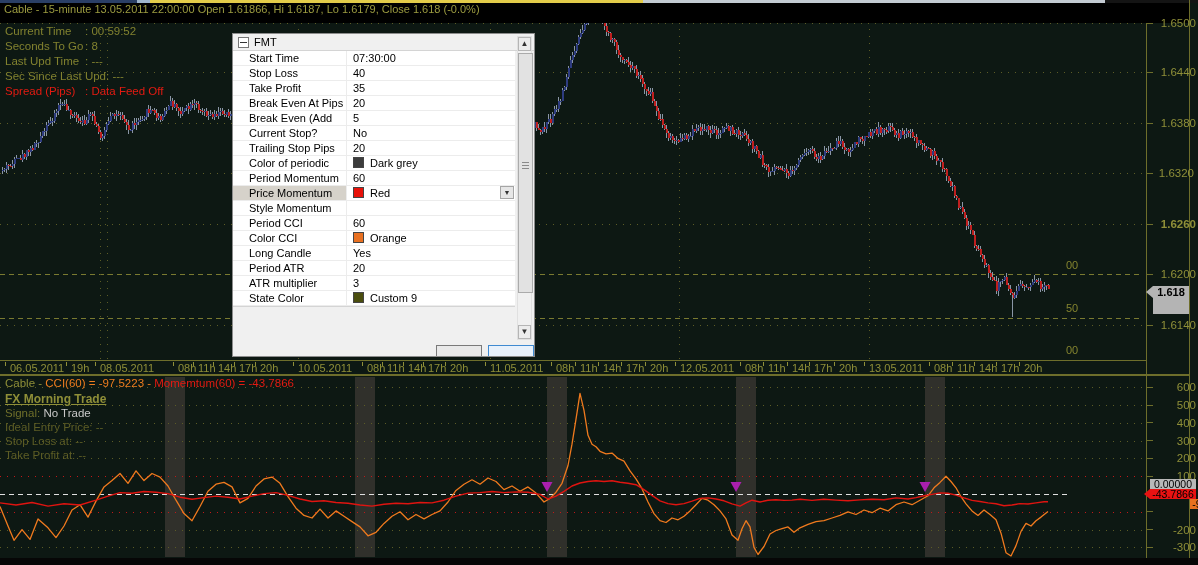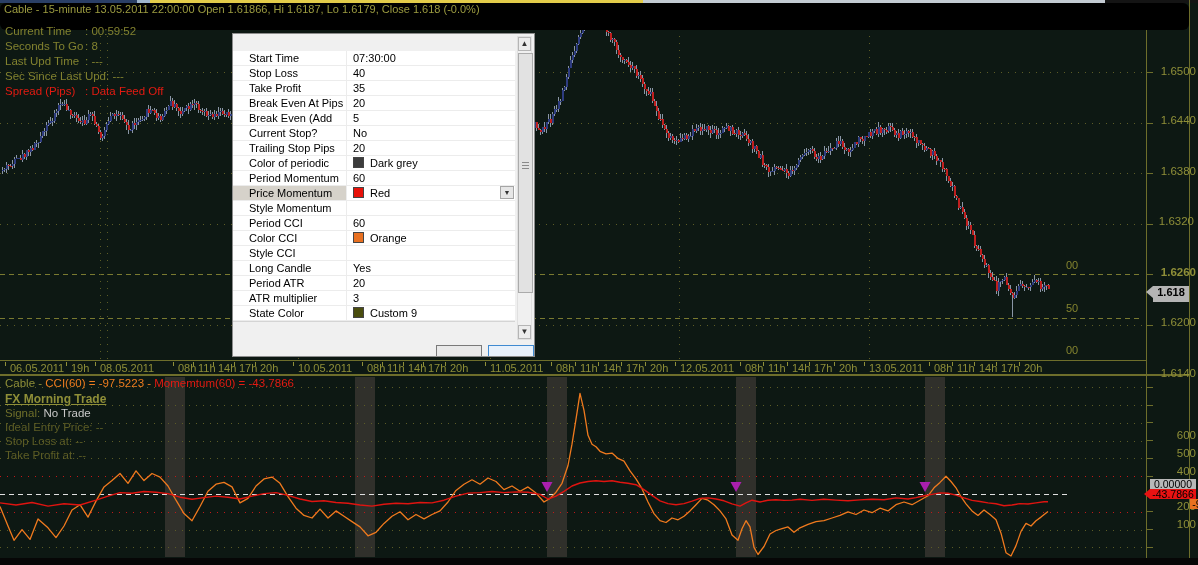--- a/index.html
+++ b/index.html
@@ -2,39 +2,39 @@
 <html><head>
 <meta charset="utf-8">
 <style>
   html,body{margin:0;padding:0;background:#222;}
   .screen{position:relative;width:1198px;height:565px;background:#0d1813;overflow:hidden;
           font-family:"Liberation Sans",sans-serif;-webkit-font-smoothing:none;}
   #chart-svg{position:absolute;left:0;top:0;z-index:1;}
   
   .strip-seg{position:absolute;top:0;height:3px;}
   
-  #title-bar{position:absolute;left:0;top:3px;width:1189px;height:27px;background:#000;z-index:2;border-radius:6px;}
+  #title-bar{position:absolute;left:0;top:3px;width:1189px;height:20px;background:#000;z-index:2;}
   #title-bar .t{position:absolute;left:4px;top:0;font-size:11px;line-height:12px;color:#9c9c40;}
   
   #info-panel{position:absolute;left:5px;top:24px;z-index:3;}
   .info-line{display:flex;font-size:11.5px;line-height:15px;color:#82822f;}
   .info-line .lbl{min-width:80px;}
   .info-line.red{color:#e31b12;}
   
   .xtick{position:absolute;top:362px;font-size:11px;color:#8f8f38;z-index:2;}
   .xtick .tickmark{position:absolute;left:-5px;top:0px;width:1px;height:4px;background:#8f8f38;}
   
-  .ylab{position:absolute;width:46px;text-align:right;font-size:11.5px;color:#8f8f38;z-index:2;margin-top:48px;}
+  .ylab{position:absolute;width:46px;text-align:right;font-size:11.5px;color:#8f8f38;z-index:2;}
   .inline-lab{position:absolute;font-size:11px;color:#84842f;z-index:2;}
   
   .tag{position:absolute;left:1150px;width:46px;height:10px;font-size:10.5px;line-height:10px;
        color:#000;text-align:center;z-index:3;}
   .tag .arr{position:absolute;left:-6px;top:0;width:0;height:0;border-top:5px solid transparent;
        border-bottom:5px solid transparent;}
-  #price-tag{position:absolute;left:1153px;top:286px;width:36px;height:16px;background:#b4b4b4;
+  #price-tag{position:absolute;left:1153px;top:286px;width:36px;height:28px;background:#b4b4b4;
        color:#000;font-size:11px;line-height:13px;font-weight:bold;text-align:center;z-index:3;}
   #price-tag .arr{position:absolute;left:-7px;top:0;width:0;height:0;border-top:6.5px solid transparent;
        border-bottom:6.5px solid transparent;border-right:7px solid #b4b4b4;}
   
   #lower-header{position:absolute;left:5px;top:377px;font-size:11.5px;z-index:2;}
   #lower-header .sym{color:#8f8f38;}
   #lower-header .cci{color:#ef7d1f;}
   #lower-header .mom{color:#e31b12;margin-top:20px;}
   #fx-block{position:absolute;left:5px;top:392px;z-index:2;font-size:11.5px;line-height:14px;}
   #fx-title{color:#8f8f38;font-weight:bold;text-decoration:underline;font-size:12px;}
@@ -780,20 +780,24 @@
     <div id="fx-signal">
       <span class="l">Signal:</span>
       <span class="v">No Trade</span>
     </div>
     <div class="fx-dim">Ideal Entry Price: --</div>
     <div class="fx-dim">Stop Loss at: --</div>
     <div class="fx-dim">Take Profit at: --</div>
   </div>
 
   <div id="dialog">
+    <div id="dlg-header">
+      <span class="cbox"></span>
+      <span class="htxt">FMT</span>
+    </div>
     <div id="dlg-rows">
         <div class="dlg-row">
           <div class="dlg-lbl">Start Time</div>
           <div class="dlg-val"><span>07:30:00</span></div>
         </div>
         <div class="dlg-row">
           <div class="dlg-lbl">Stop Loss</div>
           <div class="dlg-val"><span>40</span></div>
         </div>
         <div class="dlg-row">
@@ -832,24 +836,20 @@
           <div class="dlg-lbl">Style Momentum</div>
           <div class="dlg-val"><span></span></div>
         </div>
         <div class="dlg-row">
           <div class="dlg-lbl">Period CCI</div>
           <div class="dlg-val"><span>60</span></div>
         </div>
         <div class="dlg-row">
           <div class="dlg-lbl">Color CCI</div>
           <div class="dlg-val"><span class="swatch" style="background: rgb(232, 112, 32);"></span><span>Orange</span></div>
-        </div>
-        <div class="dlg-row">
-          <div class="dlg-lbl">Style CCI</div>
-          <div class="dlg-val"><span></span></div>
         </div>
         <div class="dlg-row">
           <div class="dlg-lbl">Long Candle Check?</div>
           <div class="dlg-val"><span>Yes</span></div>
         </div>
         <div class="dlg-row">
           <div class="dlg-lbl">Period ATR</div>
           <div class="dlg-val"><span>20</span></div>
         </div>
         <div class="dlg-row">

